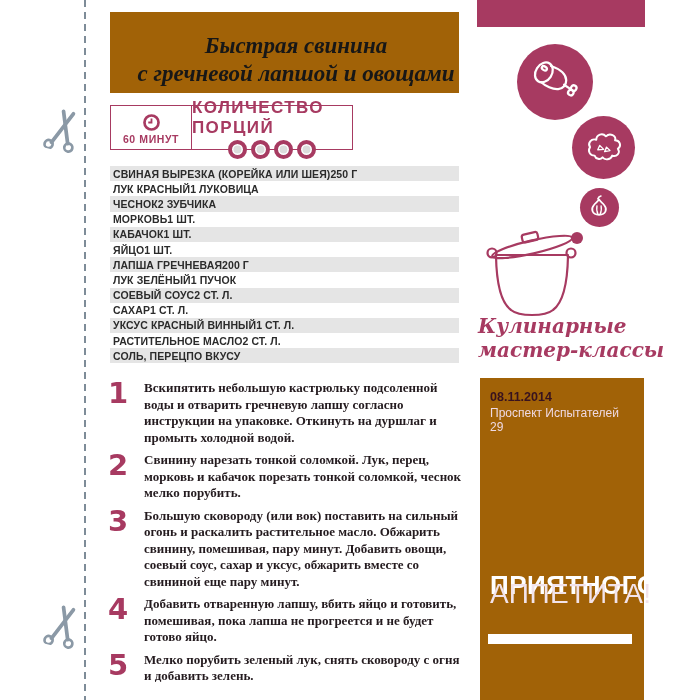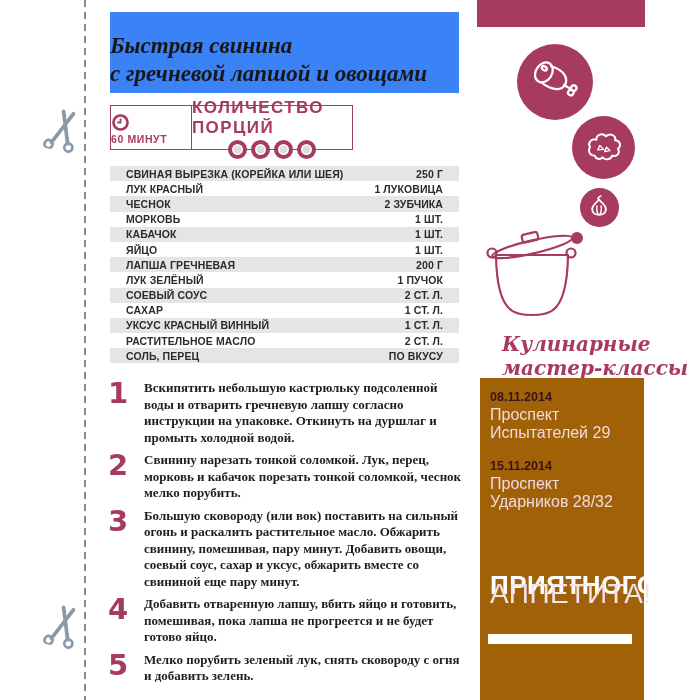--- a/index.html
+++ b/index.html
@@ -8,45 +8,45 @@
 
   
   .cutline{position:absolute;left:84px;top:0;width:2px;height:700px;
     background:repeating-linear-gradient(to bottom,#7e8c98 0 7px,transparent 7px 12px);}
   .scissors{position:absolute;width:40px;height:44px;}
   .scissors svg{width:100%;height:100%;}
   #scissors-top{left:45px;top:108px;transform:rotate(14deg);}
   #scissors-bottom{left:45px;top:604px;transform:rotate(14deg);}
 
   
-  .title-band{position:absolute;left:110px;top:12px;width:349px;height:81px;background:#3b82f6;
-    box-sizing:border-box;padding:20px 0 0 0;}
+  .title-band{position:absolute;left:110px;top:12px;width:349px;height:81px;background:#a16207;
+    box-sizing:border-box;padding:20px 0 0 23px;text-align:center;}
   .title-band .t{font-family:"Liberation Serif", serif;font-style:italic;font-weight:bold;
     font-size:23px;line-height:28px;color:#171717;white-space:nowrap;}
 
   
   .topbar{position:absolute;left:477px;top:0;width:168px;height:27px;background:#a73a61;}
 
   
   .infobox{position:absolute;left:110px;top:105px;width:243px;height:45px;
     border:1px solid #a73a61;box-sizing:border-box;display:flex;}
   .time-cell{width:80px;border-right:1px solid #a73a61;display:flex;flex-direction:column;
-    justify-content:center;padding-top:3px;}
+    align-items:center;justify-content:center;padding-top:3px;}
   .time-cell svg{width:19px;height:19px;}
   .time-label{font-size:10.5px;font-weight:bold;color:#a73a61;letter-spacing:0.6px;margin-top:1px;}
   .servings-cell{flex:1;display:flex;flex-direction:column;align-items:center;justify-content:center;padding-top:2px;}
   .servings-label{font-size:17px;font-weight:bold;color:#a73a61;letter-spacing:1.4px;}
   .donut-row{display:flex;gap:4px;margin-top:2px;}
   .donut{width:11px;height:11px;border-radius:50%;border:4px solid #a73a61;background:#dcdcdc;
     box-shadow:inset 0 0 0 1.5px #ffffff;}
 
   
   .ingredients{position:absolute;left:110px;top:166px;width:349px;}
-  .ing-row{height:15.2px;display:flex;align-items:center;justify-content:space-between;
-    padding:0 16px;font-size:10.5px;font-weight:bold;color:#2b2b2b;letter-spacing:0.1px;}
+  .ing-row{height:15.2px;display:flex;align-items:center;justify-content:flex-start;
+    padding:0 3px;font-size:10.5px;font-weight:bold;color:#2b2b2b;letter-spacing:0.1px;}
   .ing-row:nth-child(odd){background:#e5e5e5;}
   .ing-qty{white-space:nowrap;}
 
   
   .steps{position:absolute;left:108px;top:380px;width:357px;}
   .step{display:flex;margin-bottom:6px;}
   .step-num{width:28px;flex:0 0 28px;font-family:"DejaVu Sans", sans-serif;font-weight:bold;
     font-size:29px;line-height:27px;color:#a73a61;letter-spacing:-1px;}
   .step-text{flex:1;font-family:"Liberation Serif", serif;font-weight:bold;
     font-size:13px;line-height:16.5px;color:#241b1f;margin-left:8px;}
@@ -55,28 +55,28 @@
   .circle{position:absolute;border-radius:50%;background:#a73a61;display:flex;
     align-items:center;justify-content:center;}
   #circle-meat{left:517px;top:44px;width:76px;height:76px;}
   #circle-broccoli{left:572px;top:116px;width:63px;height:63px;}
   #circle-garlic{left:580px;top:188px;width:39px;height:39px;}
   .circle svg{width:72%;height:72%;}
   .pot{position:absolute;left:483px;top:220px;width:98px;height:102px;}
   .pot svg{width:100%;height:100%;}
   .pot-dot{position:absolute;left:571px;top:232px;width:12px;height:12px;border-radius:50%;background:#a73a61;}
 
-  .masterclass{position:absolute;left:478px;top:332px;font-family:"DejaVu Serif", serif;
-    font-weight:bold;font-style:italic;font-size:20px;line-height:24px;color:#a73a61;margin-left:24px;}
+  .masterclass{position:absolute;left:478px;top:314px;font-family:"DejaVu Serif", serif;
+    font-weight:bold;font-style:italic;font-size:20px;line-height:24px;color:#a73a61;}
 
   
   .sidebar{position:absolute;left:480px;top:378px;width:164px;height:322px;background:#a16207;
     box-sizing:border-box;padding:12px 10px;}
   .ev-date{font-size:12.5px;font-weight:bold;color:#38121f;margin-bottom:2px;}
-  .ev-addr{font-size:16px;color:#efdae3;margin-bottom:17px;}
+  .ev-addr{font-size:12px;color:#efdae3;margin-bottom:17px;}
   .bon1{position:absolute;left:10px;top:192px;font-size:26px;font-weight:bold;color:#ffffff;letter-spacing:0.5px;}
   .bon2{position:absolute;left:10px;top:200px;font-size:28px;font-weight:normal;color:#f2e3ea;letter-spacing:0.5px;}
   .white-bar{position:absolute;left:8px;top:256px;width:144px;height:10px;background:#ffffff;}
 </style>
 </head>
 <body>
 
 <div id="page">
 
   <div class="cutline"></div>
@@ -252,22 +252,18 @@
   <div class="masterclass">
     <div>Кулинарные</div>
     <div>мастер-классы</div>
   </div>
 
   <div class="sidebar">
     <div>
       <div class="ev-date">08.11.2014</div>
       <div class="ev-addr">Проспект Испытателей 29</div>
     </div>
-    <div>
-      <div class="ev-date">15.11.2014</div>
-      <div class="ev-addr">Проспект Ударников 28/32</div>
-    </div>
     <div class="bon1">ПРИЯТНОГО</div>
     <div class="bon2">АППЕТИТА!</div>
     <div class="white-bar"></div>
   </div>
 
 </div>
 
 </body></html>

